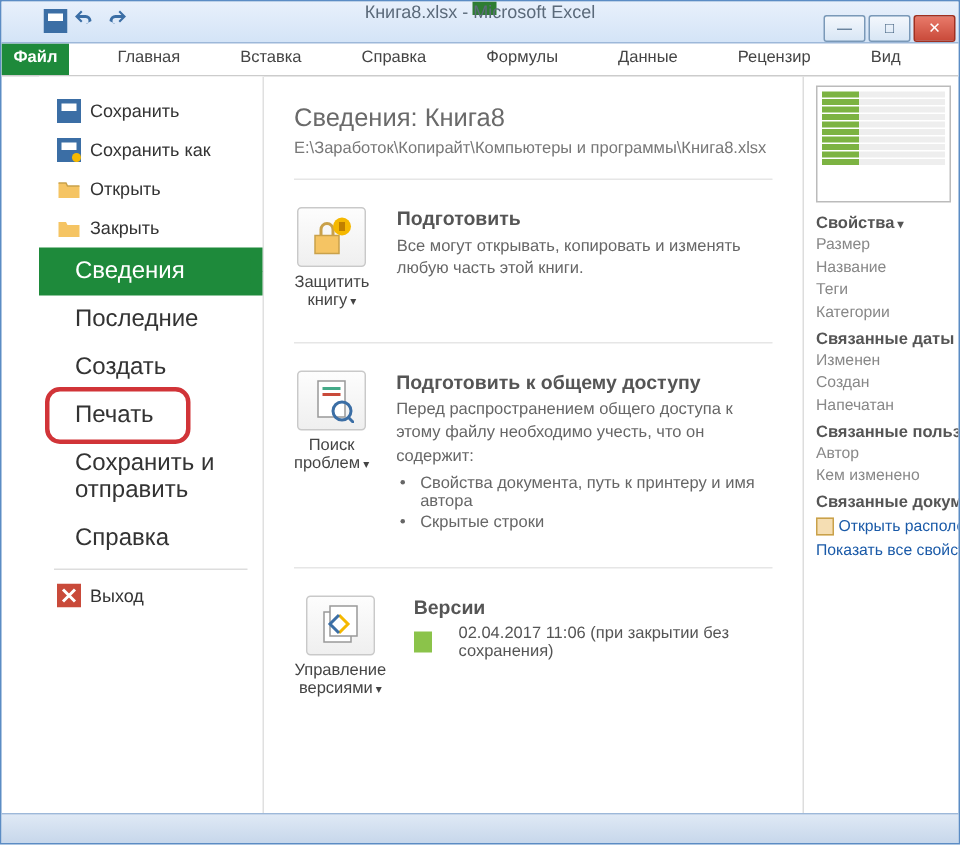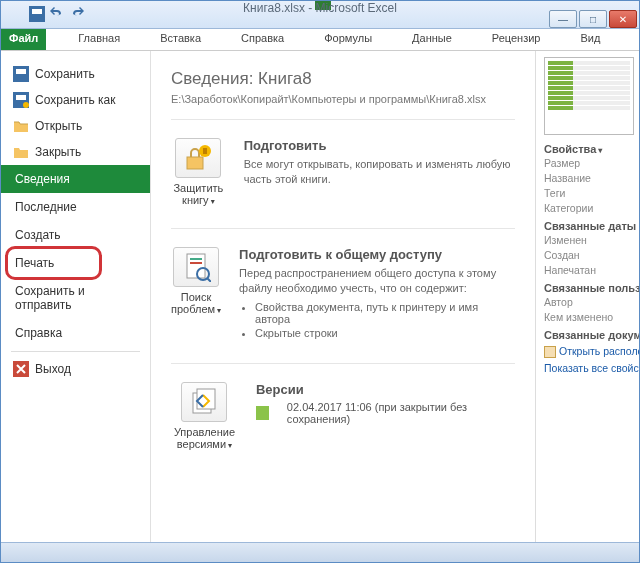--- a/index.html
+++ b/index.html
@@ -8,25 +8,25 @@
 .titlebar .title { position: absolute; left: 50%; transform: translateX(-50%); font-size: 12px; color: #5b6a7a; }
 .titlebar .icon-x { width: 16px; height: 16px; margin-left: 6px; background: #2e7d32; display: inline-block; }
 .winbtns { margin-left: auto; display: flex; }
 .winbtns div { width: 28px; height: 18px; border: 1px solid #7a99b8; margin-right: 2px; background: linear-gradient(#f3f7fc,#d8e6f5); display: flex; align-items: center; justify-content: center; font-size: 10px; color: #3a5a7a; border-radius: 2px; }
 .winbtns .close { background: linear-gradient(#e87a6a,#c94a3a); color: #fff; border-color: #a03020; }
 .qat { position: absolute; left: 28px; top: 5px; display: flex; gap: 4px; }
 .qat span { width: 16px; height: 16px; display: inline-block; }
 .tabs { height: 22px; background: #fff; display: flex; border-bottom: 1px solid #ccc; font-size: 11px; gap: 24px; }
 .tab { padding: 3px 8px; color: #444; cursor: pointer; }
 .tab.active { background: #1e8a3b; color: #fff; font-weight: bold; }
-.backstage { display: flex; height: calc(100% - 50px - 20px); }
+.backstage { display: flex; height: calc(100% - 50px - 20px); margin-left: 25px; }
 .sidebar { width: 150px; background: #fff; border-right: 1px solid #e0e0e0; padding-top: 10px; font-size: 12px; }
 .sb-item { display: flex; align-items: center; padding: 5px 12px; color: #333; cursor: pointer; gap: 6px; }
 .sb-item .ic { width: 16px; height: 16px; display: inline-block; }
-.sb-nav { padding: 7px 14px; color: #333; cursor: pointer; font-size: 12px; }
+.sb-nav { padding: 7px 24px; color: #333; cursor: pointer; font-size: 16px; }
 .sb-nav.active { background: #1e8a3b; color: #fff; position: relative; }
 .sb-nav.active::after { content: ""; position: absolute; right: -8px; top: 50%; transform: translateY(-50%); border: 8px solid transparent; border-left-color: #1e8a3b; }
 .sb-nav.highlight { position: relative; }
 .sb-nav.highlight::before { content: ""; position: absolute; inset: -3px 48px -3px 4px; border: 3px solid #d13438; border-radius: 10px; }
 .sb-sep { height: 1px; background: #ddd; margin: 4px 10px; }
 .main { flex: 1; padding: 18px 20px; overflow: hidden; position: relative; font-size: 12px; color: #444; }
 .main h1 { font-size: 17px; font-weight: normal; color: #6a6a6a; margin-bottom: 4px; }
 .path { font-size: 11px; color: #777; margin-bottom: 14px; }
 .section { display: flex; gap: 18px; margin-bottom: 22px; align-items: flex-start; }
 .bigbtn { width: 72px; text-align: center; font-size: 11px; color: #444; cursor: pointer; }

